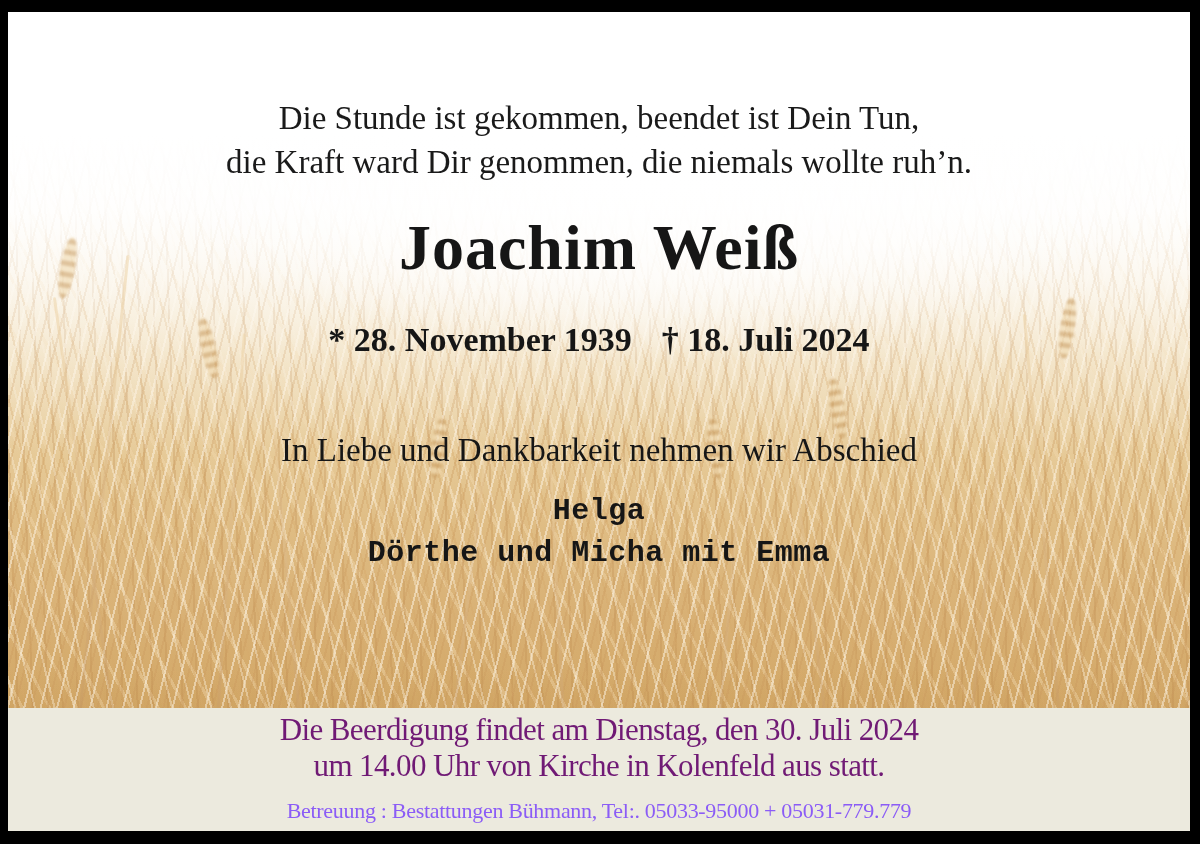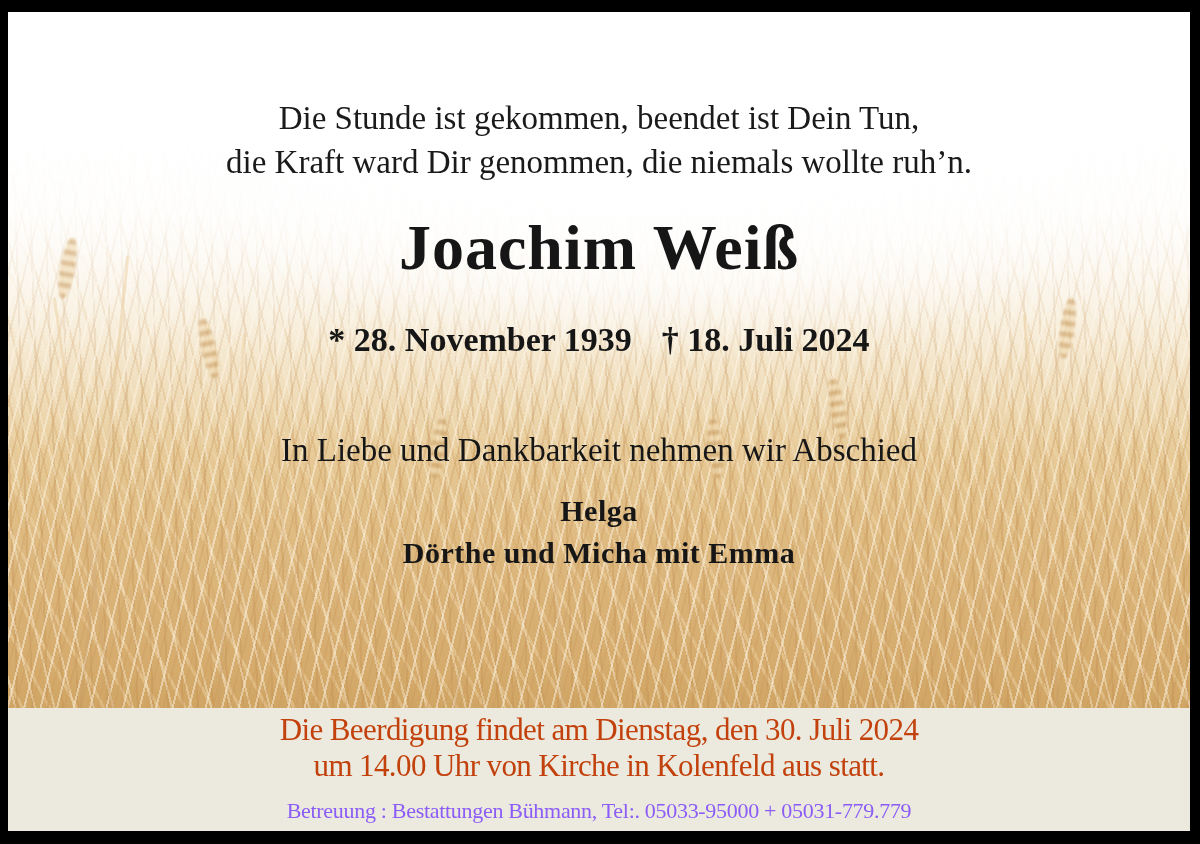--- a/index.html
+++ b/index.html
@@ -119,34 +119,35 @@
     line-height: 1.2;
   }
   .mourners {
     position: absolute;
     top: 478px; left: 0; right: 0;
     text-align: center;
     font-weight: 700;
     font-size: 30px;
     letter-spacing: 0.5px;
     line-height: 42px;
+    font-family: Liberation Mono, monospace;
   }
   .panel {
     position: absolute;
     left: 0; right: 0; bottom: 0;
     height: 123px;
     background: #eceade;
     text-align: center;
   }
   .funeral {
     padding-top: 4px;
     font-size: 31px;
     letter-spacing: -0.6px;
     line-height: 36px;
-    color: #c2410c;
+    color: #701a75;
   }
   .care {
     margin-top: 14px;
     font-size: 22px;
     letter-spacing: -0.3px;
     color: #8b5cf6;
   }
 </style>
 </head>
 <body>

